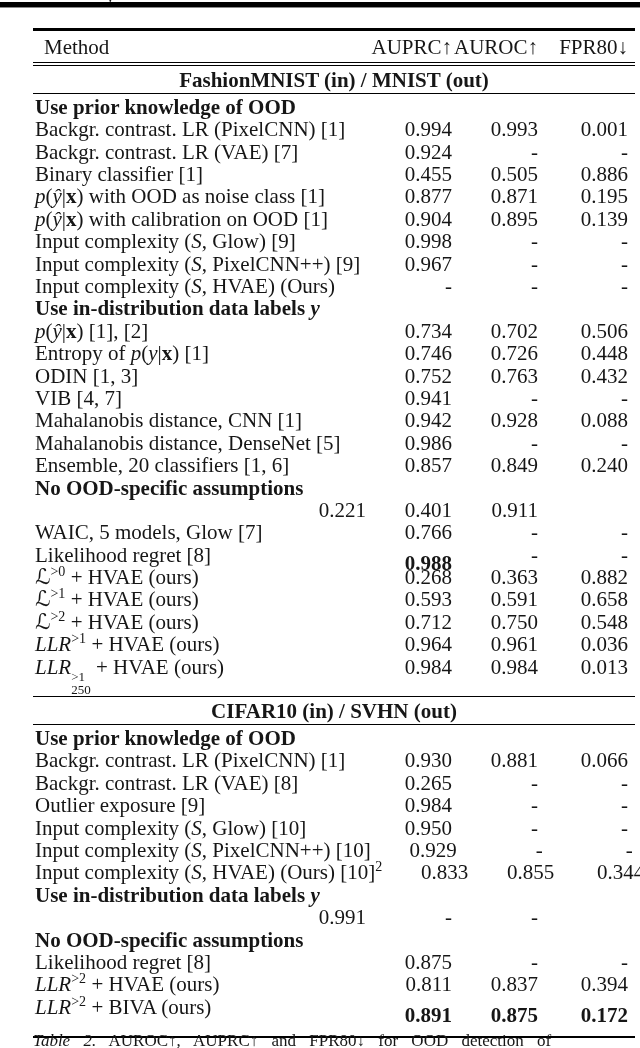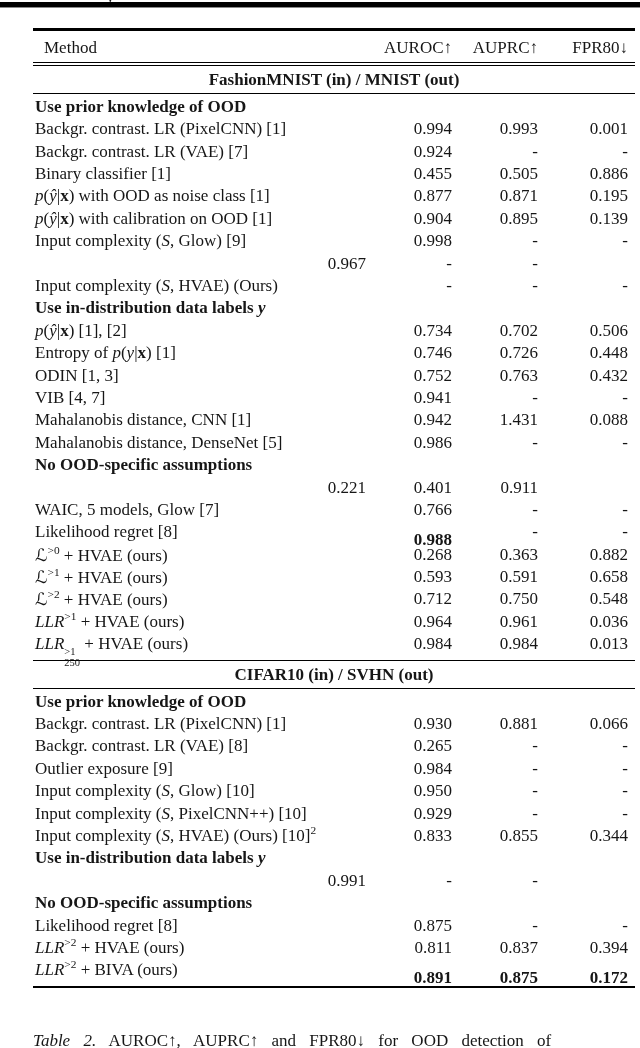--- a/index.html
+++ b/index.html
@@ -18,39 +18,39 @@
     display: block; margin-top: -14px;
     font-weight: bold; font-size: 17px;
   }
   .top-band {
     position: absolute; top: 2px; left: 0;
     width: 640px; height: 5px; background: #000;
     border-bottom: 1px solid #8a8a8a;
   }
   .table-wrap {
     position: absolute; top: 28px; left: 33px; width: 602px;
-    font-size: 17px;
+    font-size: 21px;
   }
   .rule-top { height: 2.5px; background: #000; }
   .rule-mid { height: 1.8px; background: #000; }
   .rule-thin { height: 1px; background: #000; margin-top: 1.6px; }
   .grid-row {
     display: grid;
     grid-template-columns: 1fr 86px 86px 90px;
     padding-right: 7px;
   }
   .header-row { height: 31px; line-height: 33px; }
   .header-row .h-method { padding-left: 11px; text-align: left; }
   .header-row .h-val { text-align: right; }
   .section-title {
     height: 27px; line-height: 28px;
     text-align: center; font-weight: bold;
     border-bottom: 1.8px solid #000;
   }
-  .rows { padding: 2px 0 4px 0; border-bottom: 1.8px solid #000; }
+  .rows { padding: 2px 0 18px 0; border-bottom: 1.8px solid #000; }
   .rows.last { border-bottom: 2.6px solid #000; }
   .row { height: 22.4px; line-height: 22.4px; }
   .cell.method { padding-left: 2px; white-space: nowrap; overflow: visible; }
   .cell.val { text-align: right; }
   .cell.val.bold { font-weight: bold; margin-top: 8px; }
   .row.group .cell.method { font-weight: bold; }
   .seg-i { font-style: italic; }
   .seg-b { font-weight: bold; }
   .seg-sup { vertical-align: super; font-size: 67%; line-height: 0; }
   .seg-cal { font-family: "DejaVu Sans", "DejaVu Serif", serif; font-size: 102%; }
@@ -74,22 +74,22 @@
 
 <div class="top-fragment-clip">
     <span>y</span>
   </div>
 <div class="top-band"></div>
 
 <div class="table-wrap">
   <div class="rule-top"></div>
   <div class="grid-row header-row">
     <div class="h-method">Method</div>
+    <div class="h-val">AUPRC↑</div>
     <div class="h-val">AUROC↑</div>
-    <div class="h-val">AUPRC↑</div>
     <div class="h-val">FPR80↓</div>
   </div>
   <div class="rule-mid"></div>
   <div class="rule-thin"></div>
   <div id="sections">
       <div class="section-title">FashionMNIST (in) / MNIST (out)</div>
       <div class="rows">
         <div class="grid-row row group">
           <div class="cell method"><span>Use prior knowledge of OOD</span></div>
           <div class="cell val"></div>
@@ -126,20 +126,21 @@
           <div class="cell val">0.895</div>
           <div class="cell val">0.139</div>
         </div>
         <div class="grid-row row">
           <div class="cell method"><span>Input complexity (</span><span class="seg-i">S</span><span>, Glow) [9]</span></div>
           <div class="cell val">0.998</div>
           <div class="cell val">-</div>
           <div class="cell val">-</div>
         </div>
         <div class="grid-row row">
+          <div class="cell method"><span>Input complexity (</span><span class="seg-i">S</span><span>, PixelCNN++) [9]</span></div>
           <div class="cell val">0.967</div>
           <div class="cell val">-</div>
           <div class="cell val">-</div>
         </div>
         <div class="grid-row row">
           <div class="cell method"><span>Input complexity (</span><span class="seg-i">S</span><span>, HVAE) (Ours)</span></div>
           <div class="cell val">-</div>
           <div class="cell val">-</div>
           <div class="cell val">-</div>
         </div>
@@ -169,28 +170,34 @@
         </div>
         <div class="grid-row row">
           <div class="cell method"><span>VIB [4, 7]</span></div>
           <div class="cell val">0.941</div>
           <div class="cell val">-</div>
           <div class="cell val">-</div>
         </div>
         <div class="grid-row row">
           <div class="cell method"><span>Mahalanobis distance, CNN [1]</span></div>
           <div class="cell val">0.942</div>
-          <div class="cell val">1.431</div>
+          <div class="cell val">0.928</div>
           <div class="cell val">0.088</div>
         </div>
         <div class="grid-row row">
           <div class="cell method"><span>Mahalanobis distance, DenseNet [5]</span></div>
           <div class="cell val">0.986</div>
           <div class="cell val">-</div>
           <div class="cell val">-</div>
+        </div>
+        <div class="grid-row row">
+          <div class="cell method"><span>Ensemble, 20 classifiers [1, 6]</span></div>
+          <div class="cell val">0.857</div>
+          <div class="cell val">0.849</div>
+          <div class="cell val">0.240</div>
         </div>
         <div class="grid-row row group">
           <div class="cell method"><span>No OOD-specific assumptions</span></div>
           <div class="cell val"></div>
           <div class="cell val"></div>
           <div class="cell val"></div>
         </div>
         <div class="grid-row row">
           <div class="cell val">0.221</div>
           <div class="cell val">0.401</div>

